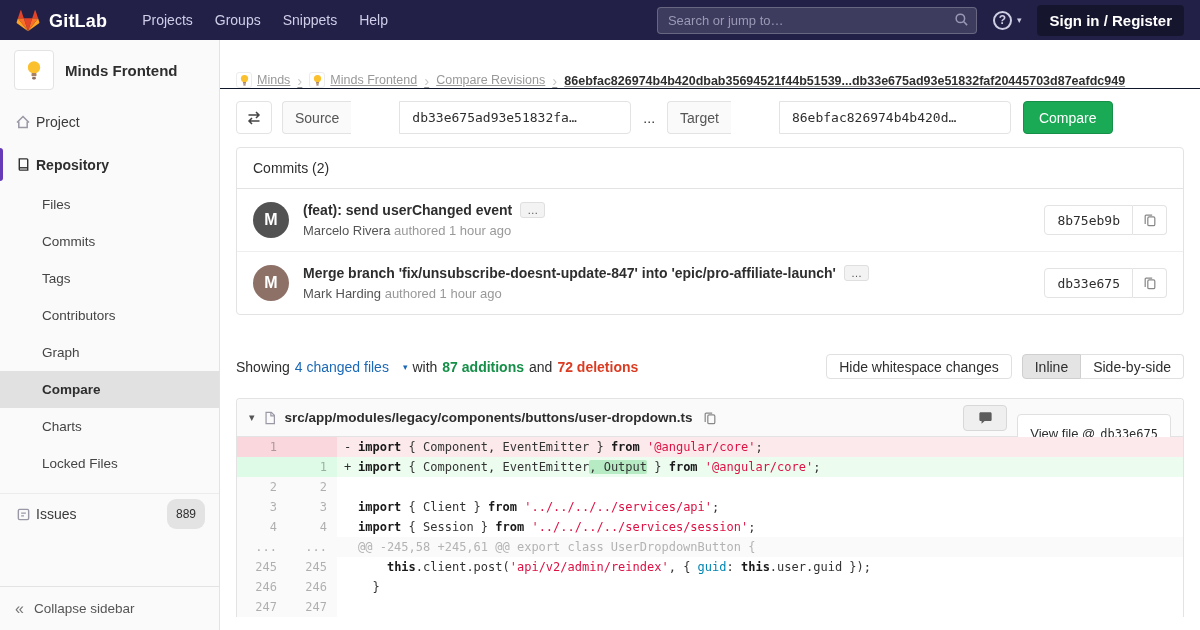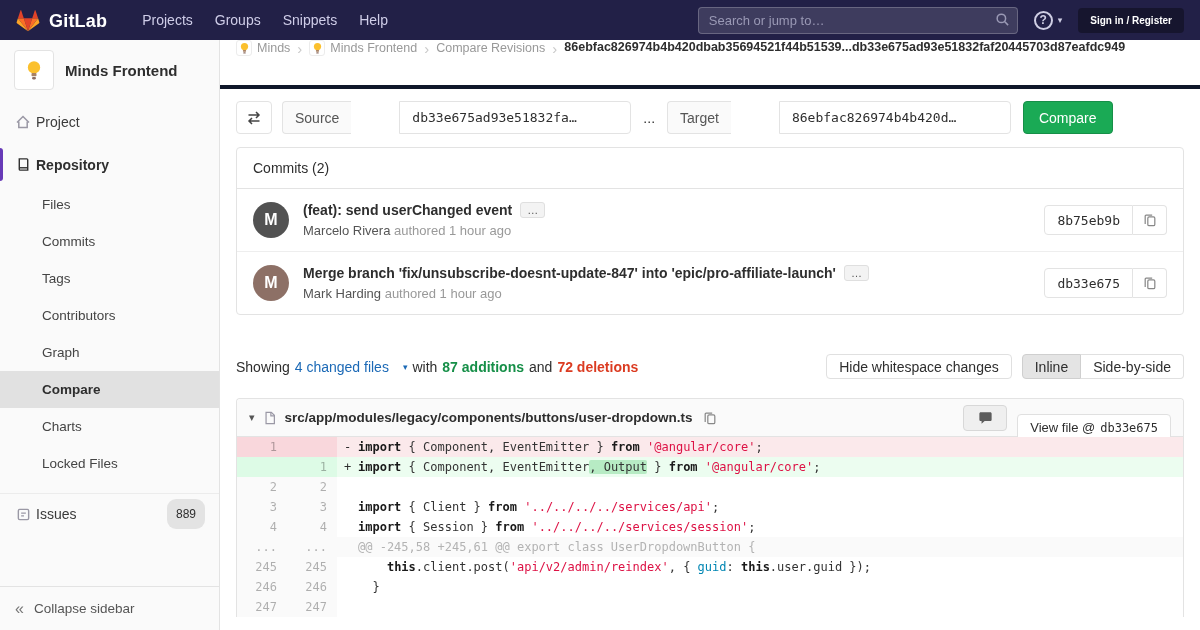--- a/index.html
+++ b/index.html
@@ -17,21 +17,21 @@
   .nav-links { display:flex; margin-left:24px; }
   .nav-link { padding:6px 11px; color:#cfcde8; font-size:14px; }
   .navbar-right { margin-left:auto; display:flex; align-items:center; gap:16px; }
   .search-box { position:relative; width:320px; height:27px; }
   .search-input { width:100%; height:100%; background:rgba(255,255,255,.13); border:1px solid rgba(255,255,255,.22); border-radius:4px; padding:0 30px 0 10px; color:#fff; font-size:13px; font-family:"Liberation Sans",sans-serif; }
   .search-input::placeholder { color:#9a99b5; }
   .search-icon { position:absolute; right:8px; top:5px; }
   .help-menu { display:flex; align-items:center; gap:5px; }
   .help-q { width:19px; height:19px; border:2px solid #cfcee4; border-radius:50%; font-size:12px; font-weight:bold; display:flex; align-items:center; justify-content:center; color:#cfcee4; }
   .nav-caret { font-size:9px; color:#cfcee4; }
-  .signin-btn { background:rgba(0,0,0,.34); padding:7px 12px; border-radius:4px; font-weight:bold; font-size:10px; color:#fff; }
+  .signin-btn { background:rgba(0,0,0,.34); padding:7px 12px; border-radius:4px; font-weight:bold; font-size:15px; color:#fff; }
 
   
   .layout { display:flex; flex:1; min-height:0; }
 
   
   .sidebar { width:220px; background:#fafafa; border-right:1px solid #e3e3e3; position:relative; flex-shrink:0; }
   .project-context { display:flex; align-items:center; gap:11px; padding:10px 14px; height:60px; cursor:pointer; }
   .project-avatar { width:40px; height:40px; background:#fff; border:1px solid #e3e3e3; border-radius:4px; display:flex; align-items:center; justify-content:center; flex-shrink:0; }
   .project-name { font-size:15px; font-weight:600; }
   .nav-item { display:flex; align-items:center; gap:4px; height:43px; padding:0 14px; color:#3a3a3a; cursor:pointer; position:relative; font-size:14px; }
@@ -40,21 +40,21 @@
   .active-section::before { content:''; position:absolute; left:0; top:5px; bottom:5px; width:3px; background:#673ab7; border-radius:0 3px 3px 0; }
   .sub-item { height:37px; display:flex; align-items:center; padding-left:42px; font-size:13.5px; color:#444; cursor:pointer; }
   .sub-item.active { background:#e1e1e1; font-weight:600; color:#2e2e2e; }
   .issues-item { border-top:1px solid #ececec; margin-top:11px; height:41px; }
   .count-badge { margin-left:auto; background:rgba(0,0,0,.09); border-radius:9px; padding:8px 9px; font-size:12px; color:#2e2e2e; }
   .collapse-row { position:absolute; bottom:0; left:0; right:0; height:44px; border-top:1px solid #e3e3e3; display:flex; align-items:center; gap:10px; padding:0 15px; color:#555; font-size:13.5px; cursor:pointer; background:#fafafa; }
   .collapse-icon { font-size:16px; color:#777; line-height:1; }
 
   
   .content { flex:1; min-width:0; overflow:hidden; }
-  .breadcrumbs { height:49px; border-bottom:4px solid #0f172a; display:flex; align-items:flex-start; padding:0 16px; font-size:12.5px; color:#999; white-space:nowrap; overflow:hidden; }
+  .breadcrumbs { height:49px; border-bottom:1px solid #0f172a; display:flex; align-items:flex-end; padding:0 16px; font-size:12.5px; color:#999; white-space:nowrap; overflow:hidden;text-decoration:underline; }
   .crumb-link { color:#999; display:inline-flex; align-items:center; gap:5px; }
   .crumb-sep { margin:0 7px; color:#c9c9c9; font-size:15px; line-height:1; }
   .crumb-icon { width:16px; height:16px; border-radius:3px; border:1px solid #ececec; background:#fff; display:inline-flex; align-items:center; justify-content:center; }
   .crumb-current { color:#2e2e2e; font-weight:600; }
 
   .compare-form { display:flex; align-items:center; margin:12px 16px 0; gap:10px; }
   .swap-btn { width:36px; height:33px; border:1px solid #e3e3e3; background:#fff; border-radius:4px; display:flex; align-items:center; justify-content:center; }
   .input-group { display:flex; height:33px; }
   .addon { background:#fafafa; border:1px solid #e3e3e3; border-right:none; border-radius:4px 0 0 4px; display:flex; align-items:center; padding:0 12px; color:#555; font-size:14px; }
   .ref-field { border:1px solid #e3e3e3; background:#fff; border-radius:0 4px 4px 0; width:232px; text-align:left; padding:0 12px; font-family:"DejaVu Sans Mono", monospace; font-size:13px; color:#2e2e2e; overflow:hidden; white-space:nowrap;margin-left:48px; }
@@ -89,21 +89,21 @@
   .btn-group .btn:last-child { border-radius:0 4px 4px 0; border-left:none; }
   .btn.active { background:#e4e4e4; border-color:#cfcfcf; }
 
   .diff-panel { margin-top:19px; border-radius:4px 4px 0 0; border-bottom:none; }
   .diff-header { background:#fafafa; border-bottom:1px solid #e3e3e3; display:flex; align-items:center; gap:8px; padding:5px 12px; height:38px; border-radius:4px 4px 0 0; }
   .caret-dark { font-size:11px; color:#555; cursor:pointer; }
   .file-path { font-size:13.5px; font-weight:600; color:#2e2e2e; }
   .icon-btn { border:none; background:none; display:flex; padding:2px; }
   .header-actions { margin-left:auto; display:flex; gap:10px; align-items:center; }
   .comment-btn { width:44px; height:26px; border:1px solid #d8d8d8; background:#efefef; border-radius:4px; display:flex; align-items:center; justify-content:center; }
-  .view-file-btn { height:28px; display:flex; align-items:center; gap:5px; font-size:13px;margin-top:20px; }
+  .view-file-btn { height:28px; display:flex; align-items:flex-end; gap:5px; font-size:13px;margin-top:20px; }
   .view-file-btn .mono { font-family:"DejaVu Sans Mono", monospace; font-size:12px; }
 
   .diff-row { display:flex; height:20px; font-family:"DejaVu Sans Mono", monospace; font-size:12px; line-height:20px; }
   .num { width:50px; flex-shrink:0; text-align:right; padding-right:10px; color:rgba(0,0,0,.3); background:#fafafa; cursor:pointer; }
   .diff-row .code { flex:1; white-space:pre; padding-left:7px; overflow:hidden; background:#fff; }
   .prefix { display:inline-block; width:14px; }
   .diff-row.removed .num { background:#f9d7dc; }
   .diff-row.removed .code { background:#fbe9eb; }
   .diff-row.added .num { background:#ddfbe6; }
   .diff-row.added .code { background:#ecfdf0; }

